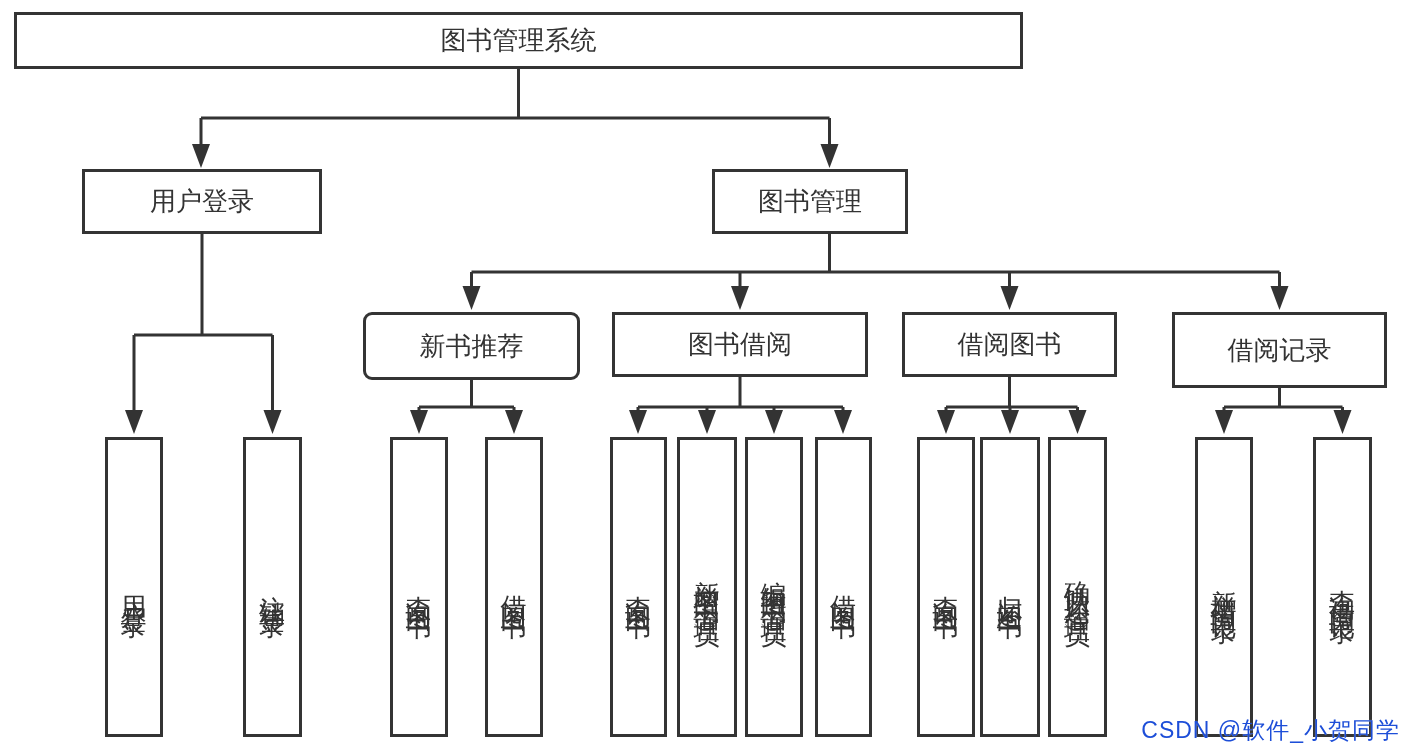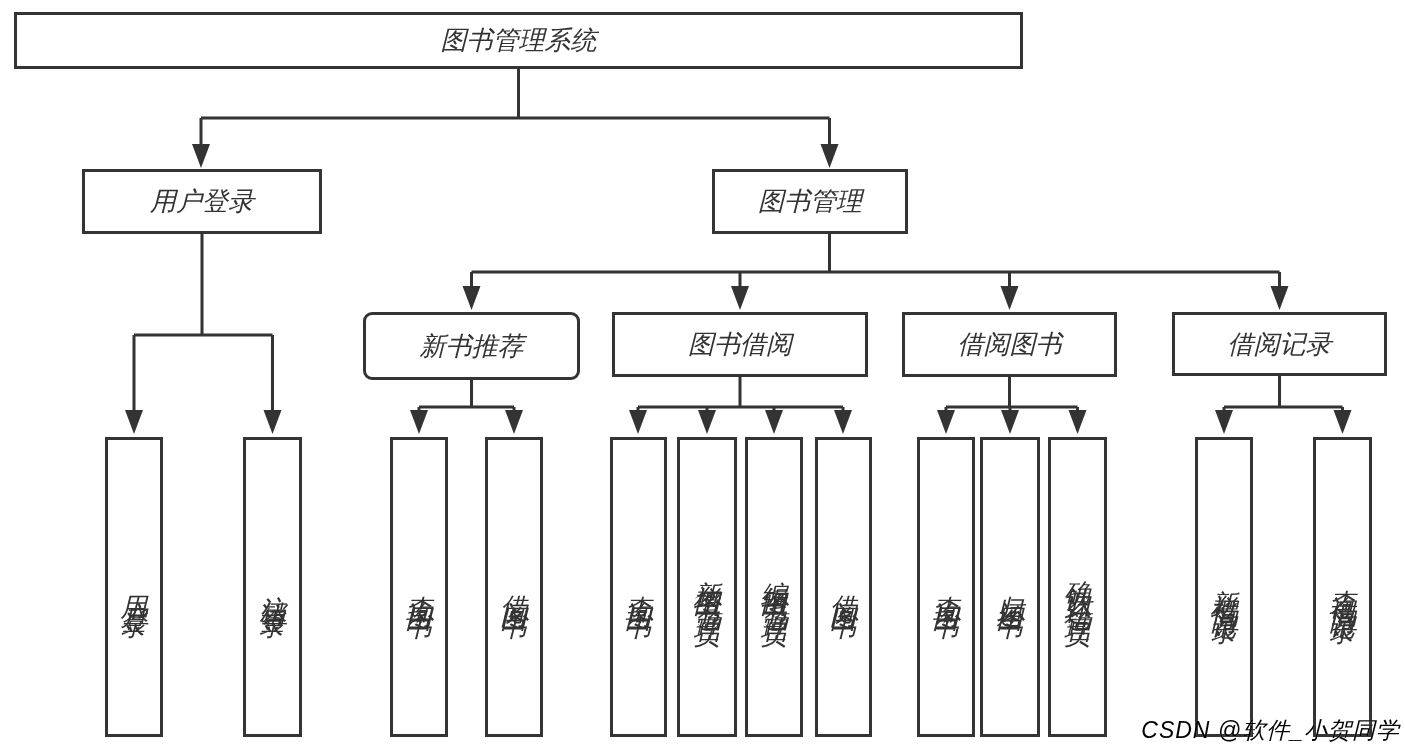--- a/index.html
+++ b/index.html
@@ -4,21 +4,20 @@
 <style>
   html, body { margin: 0; padding: 0; background: #ffffff; }
   .canvas {
     position: relative;
     width: 1405px;
     height: 747px;
     background: #ffffff;
     font-family: "Liberation Sans", sans-serif;
     color: #333333;
     overflow: hidden;
-    font-style: italic;
   }
   .wires {
     position: absolute;
     left: 0; top: 0;
     width: 1405px; height: 747px;
     pointer-events: none;
   }
   .box {
     position: absolute;
     box-sizing: border-box;
@@ -37,21 +36,21 @@
     letter-spacing: 6px;
     line-height: 1;
     white-space: normal;
     font-size: 26px;
   }
   .watermark {
     position: absolute;
     right: 5px;
     bottom: 1px;
     font-size: 23px;
-    color: #000000;
+    color: #1d4ed8;
     letter-spacing: 1px;
     z-index: 5;
     text-shadow: 0 0 1px rgba(255,255,255,0.6);
   }
 </style>
 </head>
 <body>
 
 <div class="canvas">
 
@@ -76,21 +75,21 @@
   </svg>
 
   <div class="box" style="left:14px; top:12px; width:1009px; height:57px;">图书管理系统</div>
 
   <div class="box" style="left:82px; top:169px; width:240px; height:65px;">用户登录</div>
   <div class="box" style="left:712px; top:169px; width:196px; height:65px;">图书管理</div>
 
   <div class="box" style="left:363px; top:312px; width:217px; height:68px;border-radius:9px;">新书推荐</div>
   <div class="box" style="left:612px; top:312px; width:256px; height:65px;">图书借阅</div>
   <div class="box" style="left:902px; top:312px; width:215px; height:65px;">借阅图书</div>
-  <div class="box" style="left:1172px; top:312px; width:215px; height:64px;">借阅记录</div>
+  <div class="box" style="left:1172px; top:312px; width:215px; height:76px;">借阅记录</div>
 
   <div class="box leaf" style="left:105px; top:437px; width:58px; height:300px;">用户登录</div>
   <div class="box leaf" style="left:243px; top:437px; width:59px; height:300px;">注销登录</div>
 
   <div class="box leaf" style="left:390px; top:437px; width:58px; height:300px;">查询图书</div>
   <div class="box leaf" style="left:485px; top:437px; width:58px; height:300px;">借阅图书</div>
 
   <div class="box leaf" style="left:610px; top:437px; width:57px; height:300px;">查询图书</div>
   <div class="box leaf" style="left:677px; top:437px; width:60px; height:300px;">新增图书（管理员）</div>
   <div class="box leaf" style="left:745px; top:437px; width:58px; height:300px;">编辑图书（管理员）</div>

